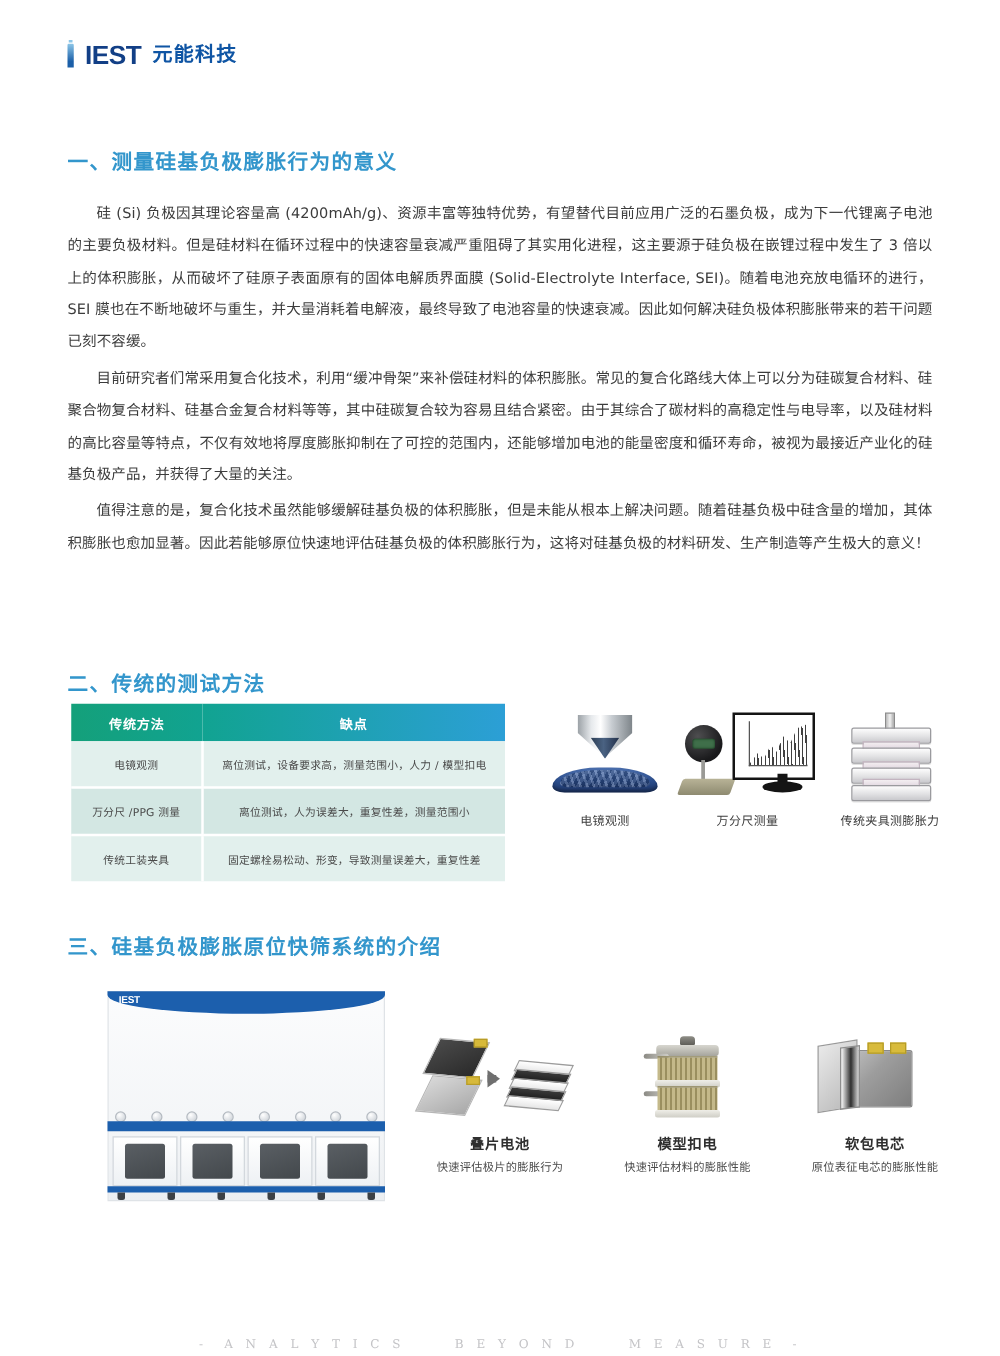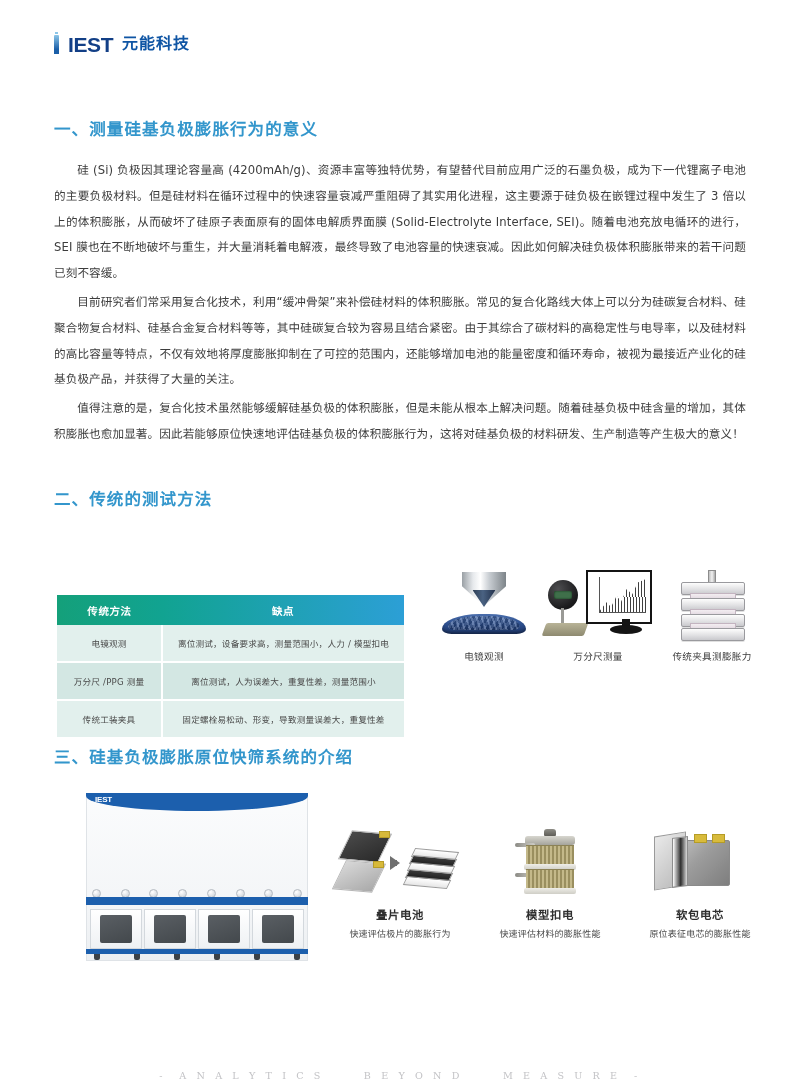--- a/index.html
+++ b/index.html
@@ -75,21 +75,21 @@
     position: absolute;
     left: 54px;
     font-family: "DejaVu Sans", sans-serif;
     font-weight: bold;
     font-size: 16.5px;
     color: #3396cc;
     letter-spacing: 1.1px;
     white-space: nowrap;
   }
   #sec1-title { top: 116px; }
-  #sec2-title { top: 486px; }
+  #sec2-title { top: 534px; }
   #sec3-title { top: 744px; }
 
   
   .body-block {
     position: absolute;
     left: 54px;
     width: 692px;
   }
   #sec1-body { top: 158px; }
   .para {
@@ -109,21 +109,20 @@
     position: absolute;
     left: 57px;
     top: 563px;
     width: 347px;
     border-collapse: separate;
   }
   table.cmp {
     width: 100%;
     border-collapse: collapse;
     table-layout: fixed;
-    margin-top: 32px;
   }
   table.cmp th {
     height: 30px;
     font-family: "DejaVu Sans", sans-serif;
     font-size: 10.5px;
     font-weight: bold;
     color: #ffffff;
     letter-spacing: 0.6px;
     text-align: center;
     border: none;

